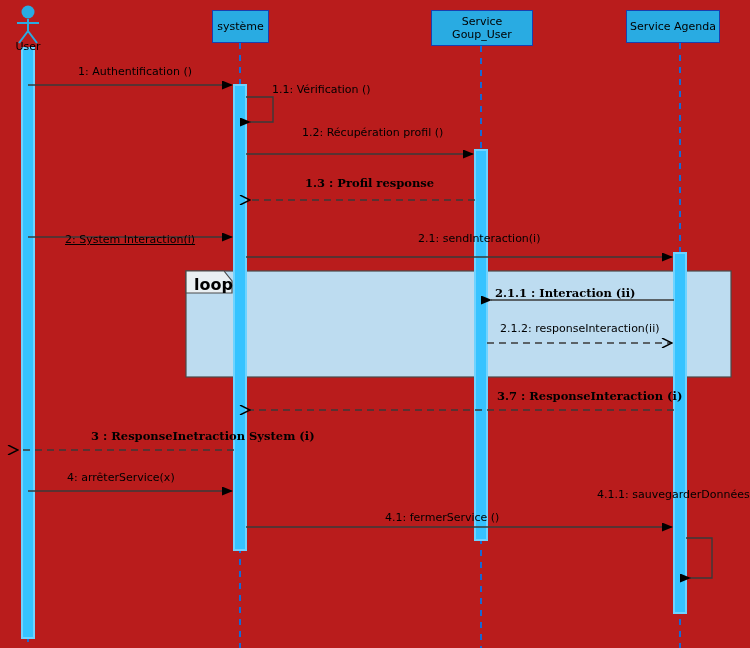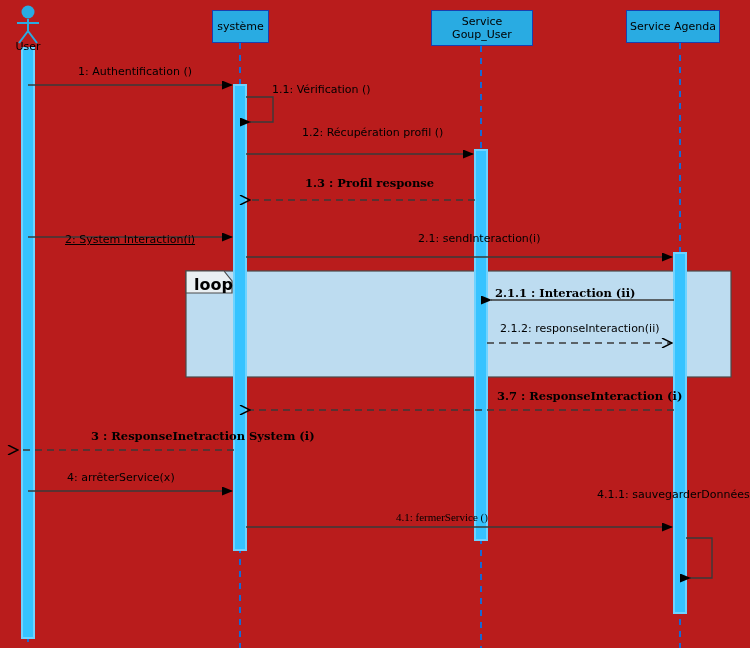--- a/index.html
+++ b/index.html
@@ -173,17 +173,17 @@
   <div class="msg-label serif" style="left:495px;top:286px;">2.1.1 : Interaction (ii)</div>
 
   <div class="msg-label" style="left:500px;top:322px;">2.1.2: responseInteraction(ii)</div>
 
   <div class="msg-label serif" style="left:497px;top:389px;">3.7 : ResponseInteraction (i)</div>
 
   <div class="msg-label serif" style="left:47px;top:429px;margin-left:44px;">3 : ResponseInetraction System (i)</div>
 
   <div class="msg-label" style="left:67px;top:471px;">4: arrêterService(x)</div>
 
-  <div class="msg-label" style="left:396px;top:511px;font-family:Liberation Serif, serif;">4.1: fermerService ()</div>
+  <div class="msg-label" style="left:385px;top:511px;">4.1: fermerService ()</div>
 
   <div class="msg-label" style="left:597px;top:488px;">4.1.1: sauvegarderDonnées()</div>
 
 </div>
 
 </body></html>

